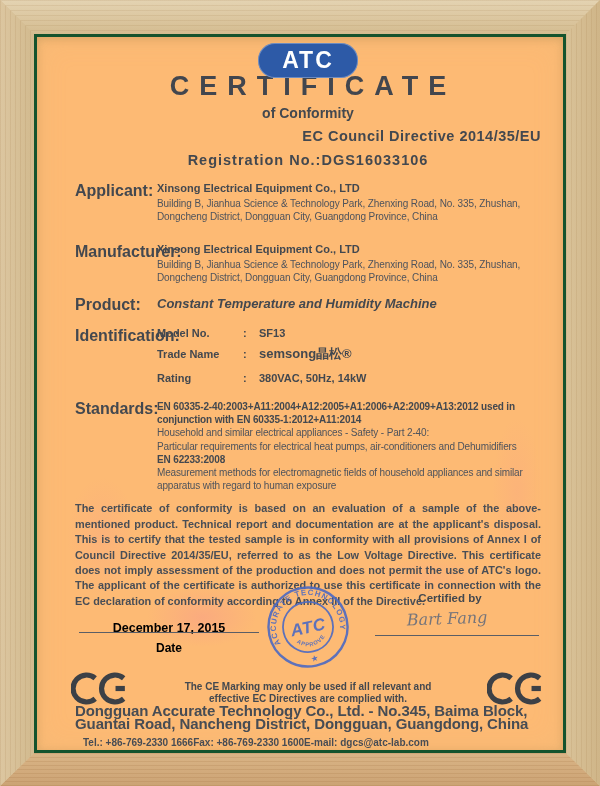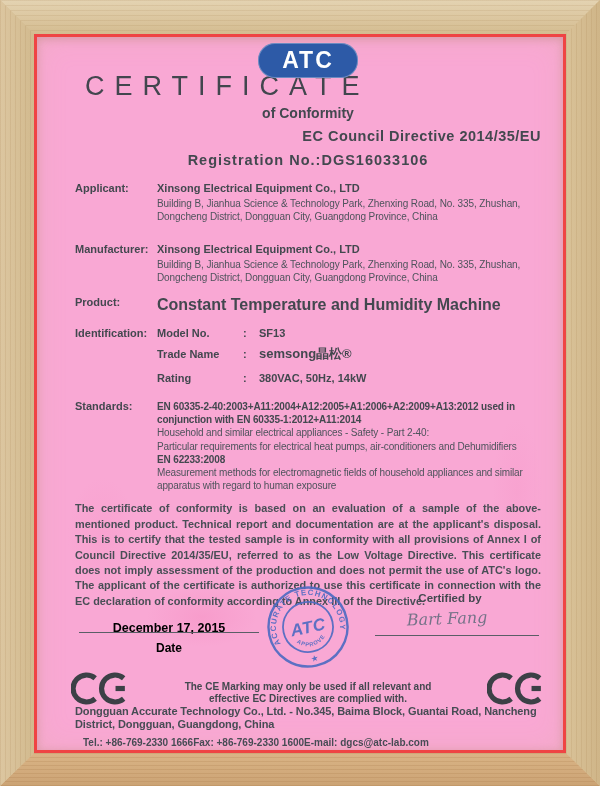--- a/index.html
+++ b/index.html
@@ -18,46 +18,46 @@
   .wf-left{left:0;top:0;width:34px;height:786px;
     background:repeating-linear-gradient(to right,rgba(160,120,70,.15) 0 1px,rgba(0,0,0,0) 1px 5px),
                linear-gradient(90deg,#dcc6a0,#d2ba8e);
     clip-path:polygon(0 0,34px 34px,34px 753px,0 786px);}
   .wf-right{left:566px;top:0;width:34px;height:786px;
     background:repeating-linear-gradient(to right,rgba(160,120,70,.15) 0 1px,rgba(0,0,0,0) 1px 5px),
                linear-gradient(90deg,#d9c298,#cfb588);
     clip-path:polygon(34px 0,34px 786px,0 753px,0 34px);}
   
   .paper{position:absolute;left:34px;top:34px;width:532px;height:719px;box-sizing:border-box;
-    background:#f9a8d4;border:3px solid #ef4444;overflow:hidden;
+    background:#fdba74;border:3px solid #14532d;overflow:hidden;
     box-shadow:inset 0 2px 8px rgba(140,110,60,.28), inset 0 0 30px rgba(205,185,130,.18);}
   .smudge{position:absolute;border-radius:50%;pointer-events:none;}
   .sm1{left:110px;top:550px;width:110px;height:60px;background:radial-gradient(closest-side,rgba(240,110,170,.20),rgba(240,110,170,0));}
   .sm2{left:30px;top:440px;width:70px;height:120px;background:radial-gradient(closest-side,rgba(240,110,170,.10),rgba(240,110,170,0));}
   .sm3{left:455px;top:380px;width:50px;height:150px;background:radial-gradient(closest-side,rgba(240,110,170,.09),rgba(240,110,170,0));}
   .sm4{left:330px;top:520px;width:120px;height:40px;background:radial-gradient(closest-side,rgba(240,110,170,.10),rgba(240,110,170,0));}
   .content{position:relative;padding:0 22px 0 38px;color:#43484f;}
   
   .logo-pill{width:100px;height:35px;margin:6px auto 0;border-radius:17px;background:#2d5aa7;
     display:flex;align-items:center;justify-content:center;position:relative;z-index:2;
     box-shadow:inset 0 0 0 1px rgba(255,255,255,.3);}
   .logo-txt{color:#fff;font-weight:bold;font-size:23px;letter-spacing:2px;}
-  .title{margin-top:-7px;text-align:left;font-size:27px;font-weight:normal;letter-spacing:10px;padding-left:10px;color:#42464e;}
+  .title{margin-top:-7px;text-align:center;font-size:27px;font-weight:bold;letter-spacing:10px;padding-left:10px;color:#42464e;}
   .subtitle{margin-top:3px;text-align:center;font-size:14px;font-weight:bold;}
   .d1{margin-top:7px;text-align:right;font-size:14.5px;font-weight:bold;letter-spacing:.5px;}
   .d2{margin-top:2px;text-align:center;font-size:13.5px;font-weight:bold;letter-spacing:.3px;}
   .reg{margin-top:8px;text-align:center;font-size:14.5px;font-weight:bold;letter-spacing:1px;}
   
   .row{display:grid;grid-template-columns:82px 1fr;}
   .m-app{margin-top:14px;} .m-man{margin-top:20px;} .m-prod{margin-top:12px;}
   .m-id{margin-top:13px;} .m-std{margin-top:7px;}
-  .lbl{font-weight:bold;font-size:11px;}
+  .lbl{font-weight:bold;font-size:16px;}
   .co{font-weight:bold;font-size:11px;}
   .addr{font-size:10px;letter-spacing:-.1px;line-height:13px;margin-top:3px;color:#4e535c;}
-  .pv{font-weight:bold;font-size:16px;}
+  .pv{font-weight:bold;font-size:13px;font-style:italic;}
   .id-sub{display:grid;grid-template-columns:86px 16px 1fr;margin-bottom:9px;font-weight:bold;font-size:11px;}
   .brand{font-weight:bold;font-size:13px;margin-top:-3px;}
   .std-line{font-size:10px;line-height:13.2px;letter-spacing:-.15px;color:#4e535c;}
   .std-line.b{font-weight:bold;color:#43484f;}
   .para{margin-top:9px;font-size:10.9px;font-weight:bold;text-align:justify;line-height:15.4px;color:#494e56;}
   
   .sign{position:absolute;left:38px;right:22px;top:548px;height:64px;}
   .certified{position:absolute;right:16px;top:7px;width:150px;text-align:center;font-weight:bold;font-size:11.5px;color:#43484f;}
   .signature{position:absolute;right:24px;top:24px;width:140px;text-align:center;
     font-family:"DejaVu Serif",serif;font-style:italic;font-size:16px;color:#606a7c;
@@ -67,21 +67,21 @@
   .date-line{position:absolute;left:4px;top:47px;width:180px;border-top:1.4px solid #5a5e66;}
   .datel{position:absolute;left:14px;top:56px;width:160px;text-align:center;font-weight:bold;font-size:12px;}
   .stamp{position:absolute;left:50%;top:0;width:84px;height:84px;margin-left:-42px;
     transform:rotate(-12deg);opacity:.9;}
   
   .ce-row{position:absolute;left:34px;right:18px;top:616px;height:52px;display:flex;align-items:flex-end;}
   .ce-note{flex:1;text-align:center;font-weight:bold;font-size:10px;line-height:12px;color:#43484f;}
   .ce-svg{flex:0 0 auto;}
   
   .footer{position:absolute;left:38px;right:22px;top:668px;}
-  .f-co{font-weight:bold;font-size:11px;letter-spacing:-.1px;line-height:12.5px;color:#474c54;}
+  .f-co{font-weight:bold;font-size:15px;letter-spacing:-.1px;line-height:12.5px;color:#474c54;}
   .contacts{display:flex;margin-top:7px;padding:0 14px 0 8px;
     font-weight:bold;font-size:10px;color:#474c54;}
 </style>
 </head>
 <body>
 
 <div class="scene">
   <div class="wf wf-top"></div>
   <div class="wf wf-bottom"></div>
   <div class="wf wf-left"></div>

